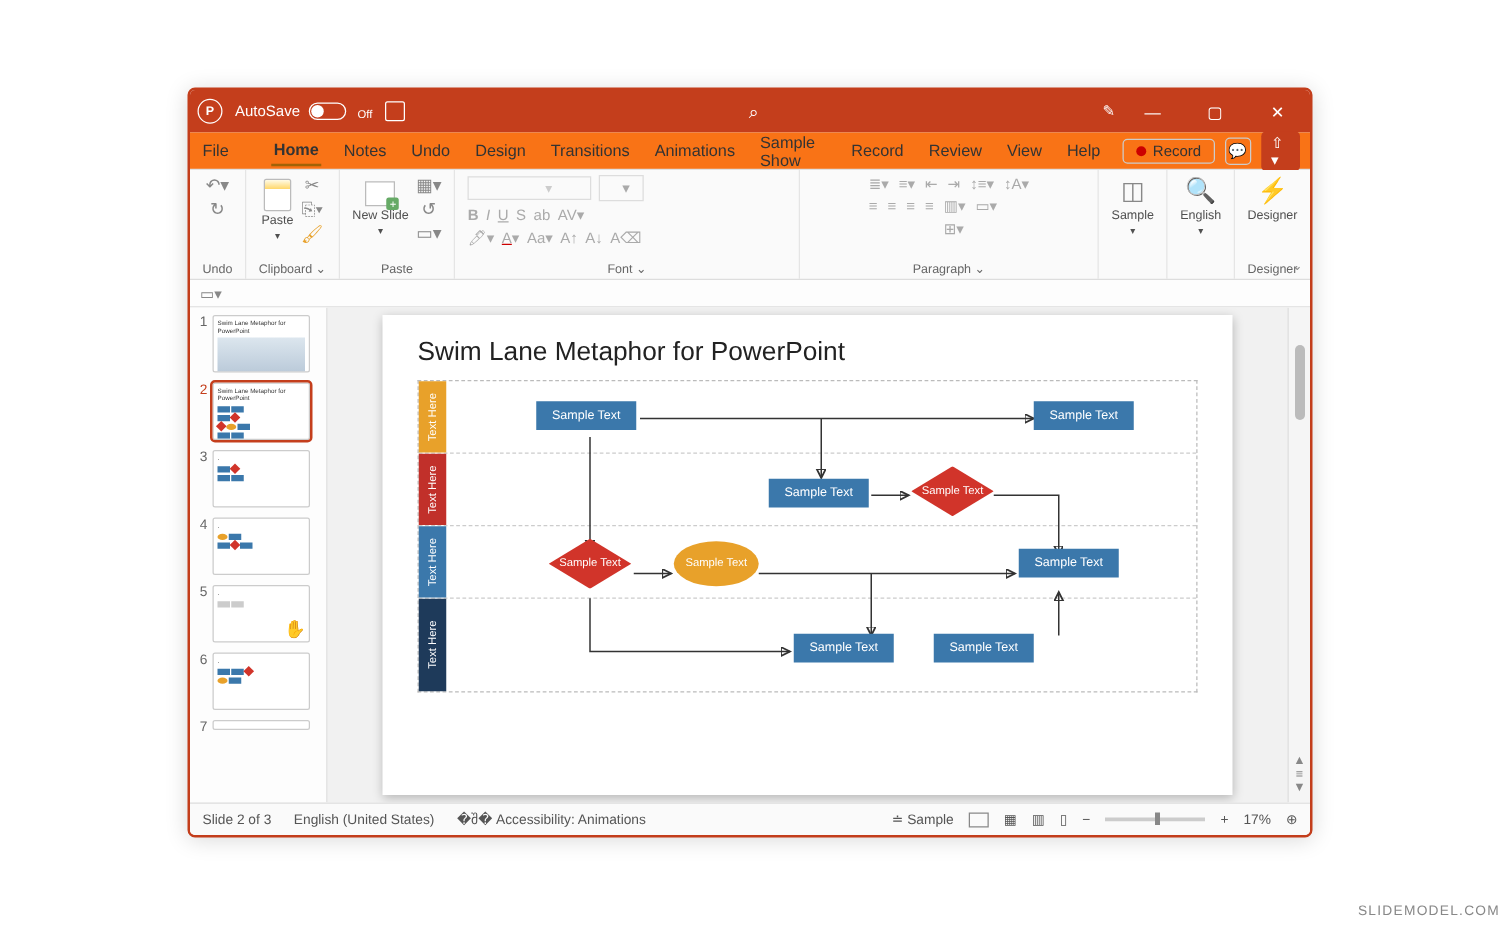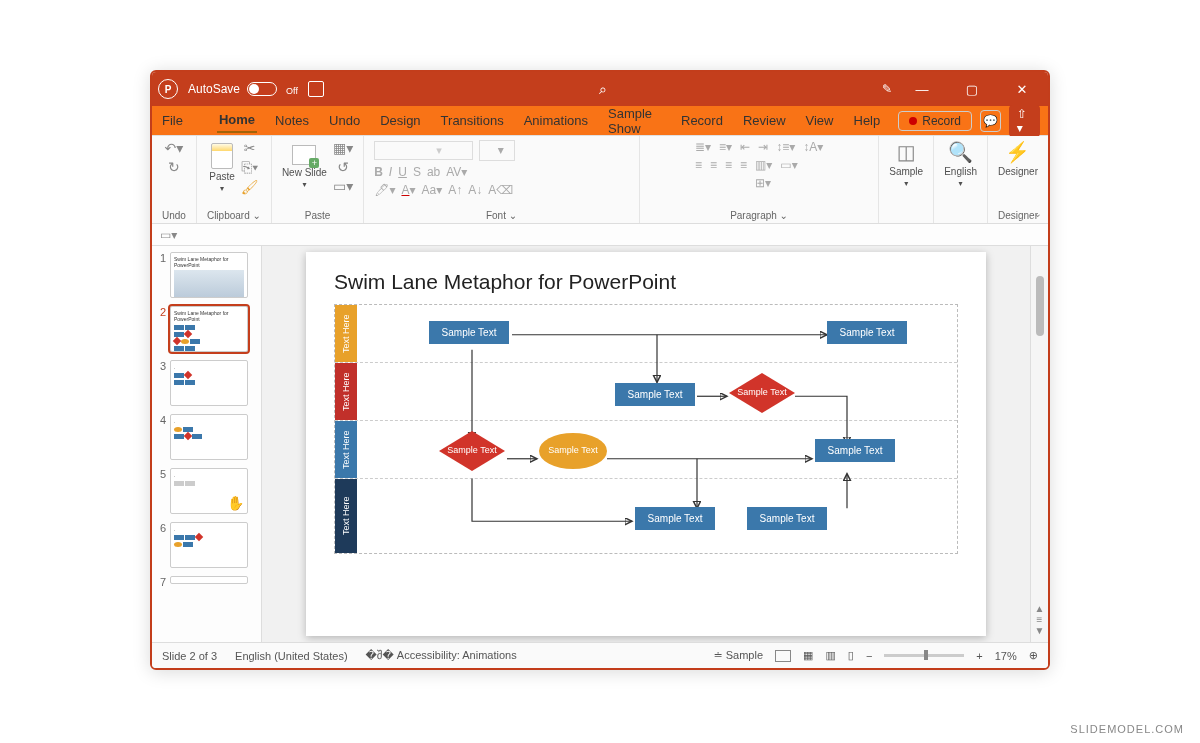--- a/index.html
+++ b/index.html
@@ -1,17 +1,17 @@
 <!DOCTYPE html>
 <html><head>
 <meta charset="utf-8">
 <style>
 * { margin: 0; padding: 0; box-sizing: border-box; font-family: "Segoe UI", Arial, sans-serif; }
 body { background: #fff; width: 1200px; height: 743px; position: relative; }
-.watermark { position: absolute; bottom: 8px; right: 16px; font-size: 11px; letter-spacing: 1px; color: #888; }
+.watermark { position: absolute; bottom: 8px; right: 0; font-size: 11px; letter-spacing: 1px; color: #888; }
 .app { position: absolute; left: 150px; top: 70px; width: 900px; height: 600px; border: 2px solid #c33d1b; border-radius: 6px; overflow: hidden; box-shadow: 0 2px 18px rgba(0,0,0,0.15); display: flex; flex-direction: column; background: #fff; }
 
 
 .titlebar { background: #c43e1c; color: #fff; height: 34px; display: flex; align-items: center; padding: 0 6px; font-size: 12px; gap: 10px; }
 .titlebar .pp-icon { width: 20px; height: 20px; border: 1.5px solid #fff; border-radius: 50%; display: flex; align-items: center; justify-content: center; font-size: 10px; font-weight: bold; }
 .autosave { display: flex; align-items: flex-end; gap: 7px; }
 .toggle { width: 30px; height: 14px; border: 1px solid #fff; border-radius: 8px; position: relative; }
 .toggle::after { content: ""; position: absolute; width: 10px; height: 10px; background: #fff; border-radius: 50%; top: 1px; left: 1px; }
 .toggle-label { font-size: 9px; margin-left: 2px; }
 .save-icon { width: 16px; height: 16px; border: 1.5px solid #fff; border-radius: 2px; position: relative; }

